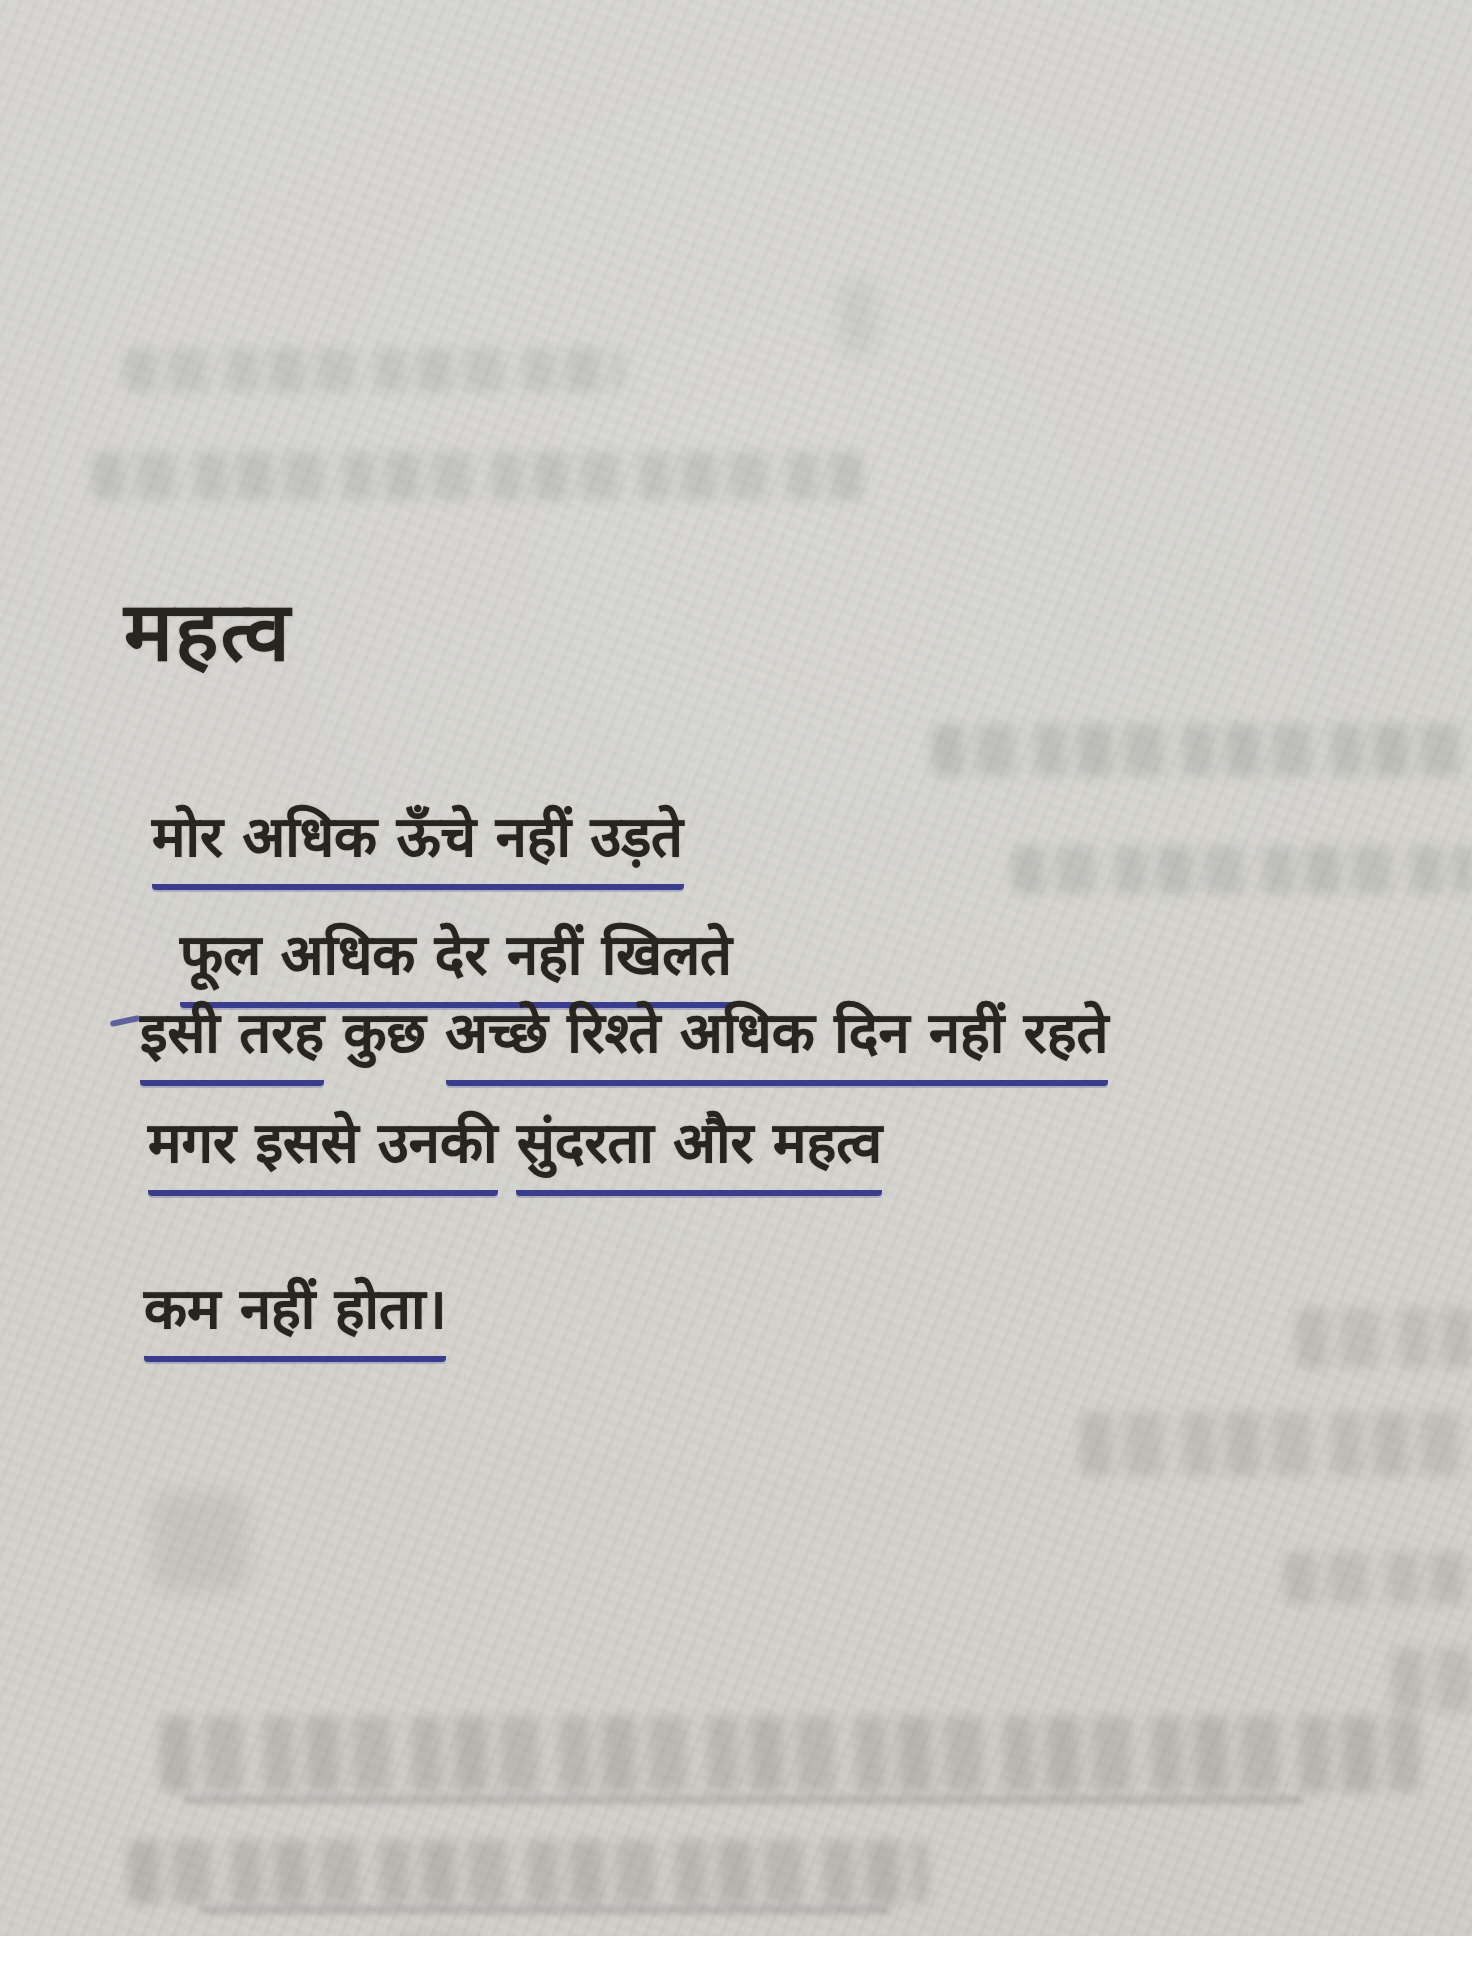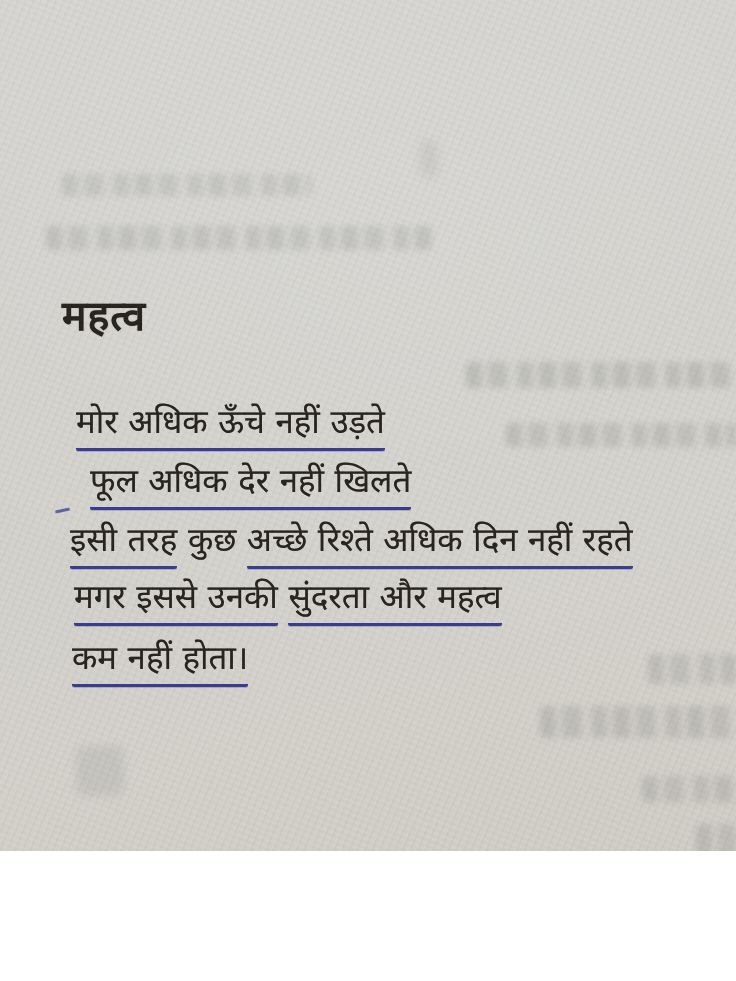--- a/index.html
+++ b/index.html
@@ -1,21 +1,21 @@
 <!DOCTYPE html>
 <html style="--ink: #28251f; --underline: #3a3d8e;"><head>
 <meta charset="utf-8">
 <style>
   html, body { margin: 0; padding: 0; }
   body { font-family: "DejaVu Sans", sans-serif; }
 
   .page {
     position: relative;
     width: 736px;
-    height: 851px;
+    height: 968px;
     overflow: hidden;
     background:
       radial-gradient(ellipse 130% 90% at 55% 28%, rgba(255,255,255,0.10), rgba(0,0,0,0.00) 60%),
       radial-gradient(ellipse 140% 110% at 50% 50%, rgba(0,0,0,0.00) 62%, rgba(0,0,0,0.06) 100%),
       linear-gradient(168deg, #d5d4d1 0%, #d2d1cc 42%, #d3d0ca 78%, #cfccc5 100%);
   }
   
   .grain {
     position: absolute; inset: 0; pointer-events: none;
     background:
@@ -32,23 +32,24 @@
     font-weight: 700;
     letter-spacing: 1px;
     color: var(--ink, #26231f);
     text-shadow: 0 0 1px rgba(38,35,31,0.35);
   }
 
   .poem { position: absolute; left: 0; top: 0; }
   .poem-line {
     position: absolute;
     white-space: nowrap;
-    font-size: 33px;
+    font-size: 28px;
     color: var(--ink, #2a2721);
     text-shadow: 0 0 0.6px rgba(42,39,33,0.45);
+    font-weight: bold;
   }
   .seg.underlined {
     padding-bottom: 7px;
     border-bottom: 3px solid var(--underline, #3a3d8e);
     border-radius: 2px;
     box-shadow: 0 1px 0 rgba(58,61,142,0.25);
   }
   .seg.plain { padding-bottom: 10px; }
 
   
@@ -109,19 +110,19 @@
   <div class="ghost-underline" style="left:92px; top:898px; width:560px; opacity:.45;"></div>
   <div class="ghost" style="left:64px;  top:920px; width:400px; height:32px; opacity:.48;"></div>
   <div class="ghost-underline" style="left:100px; top:953px; width:345px; opacity:.45;"></div>
   <div class="ghost-blob" style="left:196px; top:968px; width:44px; height:12px; opacity:.30;"></div>
 
   <h1 class="title">महत्व</h1>
 
   <div class="poem">
       <div class="poem-line" style="left: 76px; top: 398px;"><span class="seg underlined">मोर अधिक ऊँचे नहीं उड़ते</span></div>
       <div class="poem-line" style="left: 90px; top: 457px;"><span class="seg underlined">फूल अधिक देर नहीं खिलते</span></div>
-      <div class="poem-line" style="left: 70px; top: 516px;"><span class="seg underlined">इसी तरह</span><span class="seg plain"> कुछ </span><span class="seg underlined">अच्छे रिश्ते अधिक दिन नहीं रहते</span></div>
-      <div class="poem-line" style="left: 74px; top: 573px;"><span class="seg underlined">मगर इससे उनकी</span><span class="seg plain"> </span><span class="seg underlined">सुंदरता और महत्व</span></div>
+      <div class="poem-line" style="left: 70px; top: 496px;"><span class="seg underlined">इसी तरह</span><span class="seg plain"> कुछ </span><span class="seg underlined">अच्छे रिश्ते अधिक दिन नहीं रहते</span></div>
+      <div class="poem-line" style="left: 74px; top: 551px;"><span class="seg underlined">मगर इससे उनकी</span><span class="seg plain"> </span><span class="seg underlined">सुंदरता और महत्व</span></div>
       <div class="poem-line" style="left: 72px; top: 634px;"><span class="seg underlined">कम नहीं होता।</span></div>
     </div>
 
   <div class="pen-tick" style="left:55px; top:509px;"></div>
 </div>
 
 </body></html>

